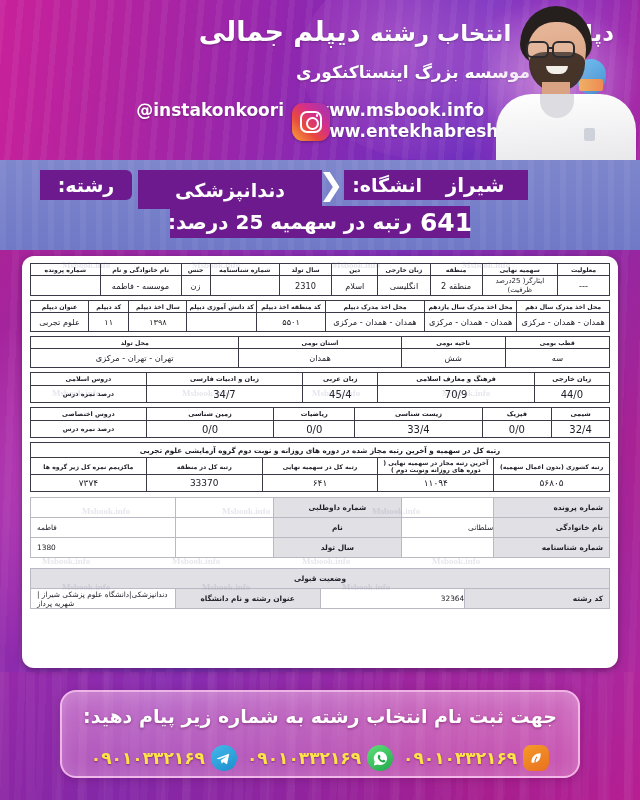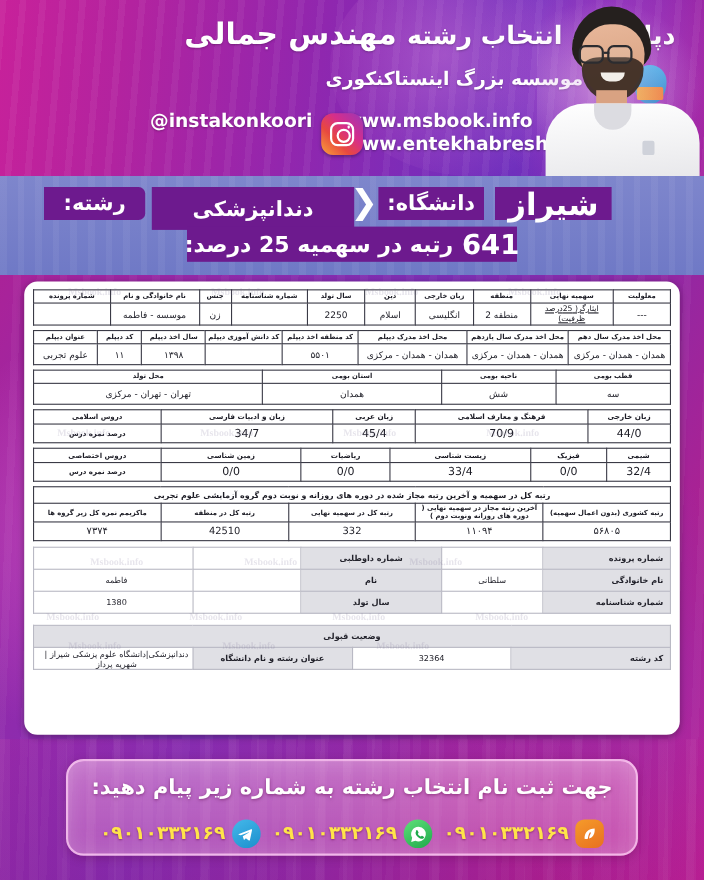--- a/index.html
+++ b/index.html
@@ -197,21 +197,21 @@
   }
   .tag-lbl-field { right:508px; top:10px; width:92px; height:30px; font-size:19px;
     border-radius: 0 6px 6px 0; }
   .tag-val-field { right:318px; top:10px; width:184px; height:39px; font-size:19px;
     color:#ffffff; }
   .tag-sep {
     position:absolute; right:296px; top:8px; width:26px; height:34px;
     color:#ffffff; font-size:30px; line-height:34px; text-align:center;
   }
   .tag-lbl-uni { right:200px; top:10px; width:96px; height:30px; font-size:19px; }
-  .tag-val-uni { right:84px; top:10px; width:106px; height:30px; font-size:28px; }
+  .tag-val-uni { right:112px; top:10px; width:106px; height:30px; font-size:20px; }
 
   .tag-rank {
     right:170px; top:46px; width:300px; height:32px; font-size:20px; gap:8px;
     padding: 0 12px;
   }
   .tag-rank .rk-num { font-size:25px; }
 
   
   .doc {
     position:absolute; left:22px; top:256px; width:596px; height:412px;
@@ -230,42 +230,42 @@
   table.t {
     width:100%; border-collapse:collapse; direction:rtl; table-layout:fixed;
     font-family:"DejaVu Sans","Liberation Sans",sans-serif;
   }
   table.t td {
     border:1px solid #3a3a46; text-align:center; vertical-align:middle;
     padding:1px 2px; color:#1b1b24;
   }
   .hd { font-size:6.2px; font-weight:bold; height:12px; letter-spacing:-.1px; }
   .vl { font-size:8.2px; height:19px; }
-  .vl-sm { font-size:7px; line-height:8.5px;text-decoration:underline; }
+  .vl-sm { font-size:7px; line-height:8.5px; }
 
   .blk { margin-bottom:4px; }
 
   
   .scores { width:92%; margin:0 auto 4px auto; }
   .scores td { border:1px solid #23232c; }
   .scores .hd { font-size:6.6px; height:13px; }
   .scores .vl { font-size:10px; height:17px; font-family:"DejaVu Sans", sans-serif; }
   .scores .lbl { font-size:6.4px; font-weight:bold; }
 
   
   .rankcap { font-size:7.2px; font-weight:bold; height:15px; }
   .rank-t .vl { font-size:9px; height:17px; }
 
   
   .low { width:100%; border-collapse:collapse; direction:rtl; table-layout:fixed; margin-top:5px; }
   .low td { border:1px solid #b9b9c4; height:20px; font-size:7.4px; color:#23232c; }
   .low .k { background:#e0e0e5; text-align:right; padding-right:6px; font-weight:bold; }
   .low .m { background:#e0e0e5; text-align:center; font-weight:bold; }
-  .low .v { background:#ffffff; text-align:center; }
-  .low .v.l { text-align:center; padding-left:6px; }
+  .low .v { background:#ffffff; text-align:right; }
+  .low .v.l { text-align:left; padding-left:6px; }
 
   .statuscap {
     background:#e0e0e5; border:1px solid #b9b9c4; text-align:center;
     font-size:7.4px; font-weight:bold; height:17px; color:#23232c;
   }
 
   
   .cta {
     position:absolute; left:60px; top:690px; width:520px; height:88px;
     border-radius:16px;
@@ -308,21 +308,21 @@
 <div class="bg-glow-l"></div>
 <div class="bg-glow-r"></div>
 <div class="bottom-wash"></div>
 
 <div class="banner">
   <div class="banner-texture"></div>
   <div class="banner-blob"></div>
 
   <div class="brand-title">
     <span class="thin">دپارتمان انتخاب رشته</span>
-    <span>مهندس جمالی</span>
+    <span>دیپلم جمالی</span>
   </div>
 
   <div class="mascots">
     <div class="mascot-a"></div>
     <div class="mascot-b"></div>
   </div>
 
   <div class="brand-sub">موسسه بزرگ اینستاکنکوری</div>
 
   <div class="globe">
@@ -415,21 +415,21 @@
       <td class="hd" style="width:5%">جنس</td>
       <td class="hd" style="width:14%">نام خانوادگی و نام</td>
       <td class="hd" style="width:12%">شماره پرونده</td>
     </tr>
     <tr>
       <td class="vl">---</td>
       <td class="vl vl-sm">ایثارگر( 25درصد ظرفیت)</td>
       <td class="vl">منطقه 2</td>
       <td class="vl">انگلیسی</td>
       <td class="vl">اسلام</td>
-      <td class="vl">2250</td>
+      <td class="vl">2310</td>
       <td class="vl"></td>
       <td class="vl">زن</td>
       <td class="vl">موسسه - فاطمه</td>
       <td class="vl"></td>
     </tr>
   </tbody>
     </table>
 
   <table class="t blk">
     <tbody>
@@ -521,22 +521,22 @@
     <tr>
       <td class="hd" style="width:23%">رتبه کشوری (بدون اعمال سهمیه)</td>
       <td class="hd" style="width:30%">آخرین رتبه مجاز در سهمیه نهایی ( دوره های روزانه ونوبت دوم )</td>
       <td class="hd" style="width:15%">رتبه کل در سهمیه نهایی</td>
       <td class="hd" style="width:14%">رتبه کل در منطقه</td>
       <td class="hd" style="width:18%">ماکزیمم نمره کل زیر گروه ها</td>
     </tr>
     <tr>
       <td class="vl">۵۶۸۰۵</td>
       <td class="vl">۱۱۰۹۴</td>
-      <td class="vl">332</td>
-      <td class="vl">42510</td>
+      <td class="vl">۶۴۱</td>
+      <td class="vl">33370</td>
       <td class="vl">۷۳۷۴</td>
     </tr>
   </tbody>
     </table>
 
   <table class="low">
     <tbody>
         <tr>
       <td class="k" style="width:20%">شماره پرونده</td>
       <td class="v" style="width:16%"></td>

